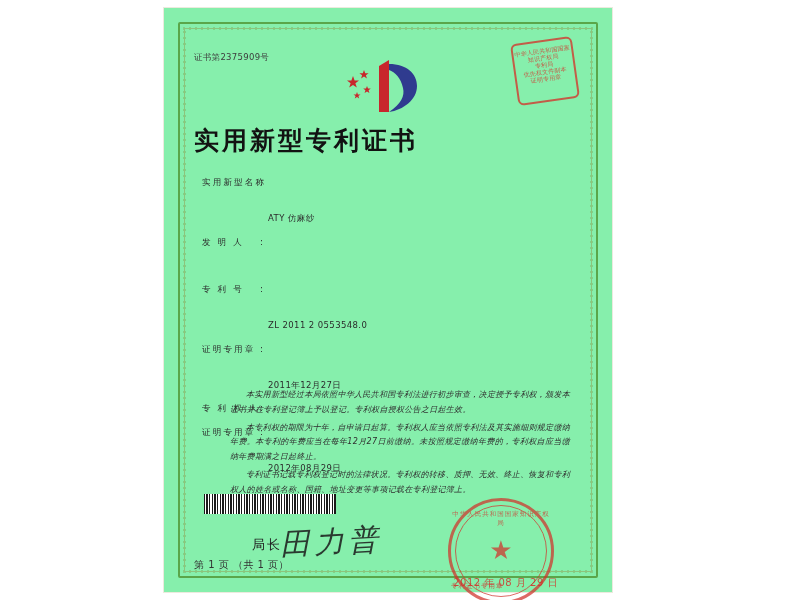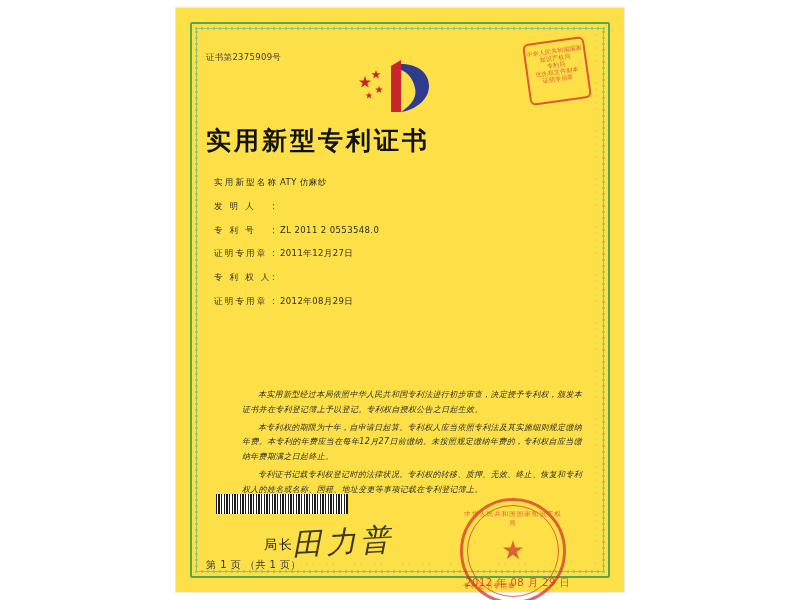--- a/index.html
+++ b/index.html
@@ -13,25 +13,25 @@
   #page {
     position: relative;
     width: 800px;
     height: 600px;
     background: #ffffff;
     overflow: hidden;
   }
   
   #sheet {
     position: absolute;
-    left: 176px;
+    left: 164px;
     top: 8px;
     width: 448px;
     height: 584px;
-    background: #fde047;
+    background: #86efac;
     box-shadow: 0 0 0 1px #eceade;
   }
   
   #border-outer {
     position: absolute;
     left: 14px;
     top: 14px;
     right: 14px;
     bottom: 14px;
     border: 2px solid #5aa64a;
@@ -137,20 +137,21 @@
     letter-spacing: 2.2px;
     white-space: nowrap;
   }
   .field-colon {
     flex: 0 0 8px;
     text-align: left;
   }
   .field-value {
     flex: 1 1 auto;
     letter-spacing: .4px;
+    margin-top: 36px;
   }
   .field-value .sub {
     display: block;
     margin-top: 2px;
   }
   .body-text {
     position: absolute;
     left: 36px;
     right: 12px;
     top: 352px;

